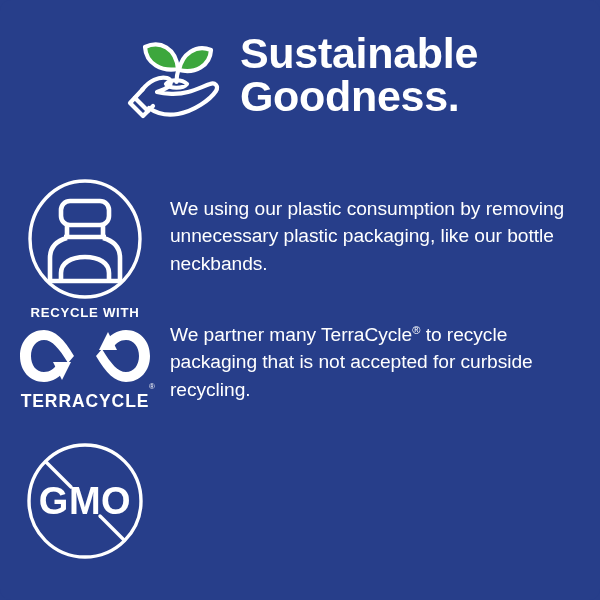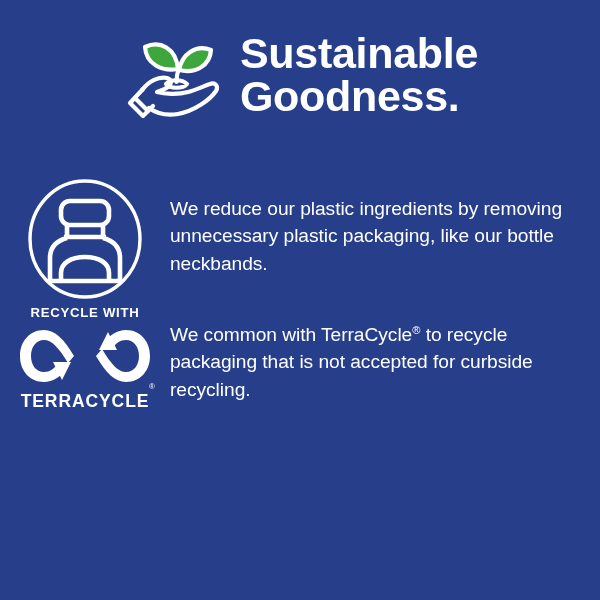--- a/index.html
+++ b/index.html
@@ -177,21 +177,21 @@
           <path d="M41 47 L 41 60 M77 47 L 77 60" stroke="#ffffff" stroke-width="4.6" stroke-linecap="butt" fill="none"></path>
           <line x1="38" y1="59" x2="80" y2="59" stroke="#ffffff" stroke-width="4.6"></line>
 
           <path d="M41 60 C 30 63, 24 70, 24 80 L 24 103 L 94 103 L 94 80 C 94 70, 88 63, 77 60" fill="none" stroke="#ffffff" stroke-width="4.6" stroke-linejoin="round"></path>
 
           <path d="M35 103 L 35 95 C 35 85, 45 79, 59 79 C 73 79, 83 85, 83 95 L 83 103" fill="none" stroke="#ffffff" stroke-width="4.6" stroke-linejoin="round"></path>
         </svg>
       </span>
     </div>
     <div class="row-text">
-      <span>We reduce our plastic ingredients by </span><b>removing unnecessary plastic packaging</b><span>, like our bottle neckbands.</span>
+      <span>We using our plastic consumption by </span><b>removing unnecessary plastic packaging</b><span>, like our bottle neckbands.</span>
     </div>
   </div>
 
   <div class="row" id="row-2">
     <div class="row-icon">
       <div class="tc-block">
         <div class="tc-top">RECYCLE WITH</div>
 
         <div class="tc-infinity-wrap">
           <svg class="tc-infinity" viewBox="0 0 136 68" xmlns="http://www.w3.org/2000/svg">
@@ -224,20 +224,31 @@
 
             <path d="M82 28 L 100 28 L 91 10 Z" fill="#ffffff"></path>
           </svg>
           <span class="tc-reg">®</span>
         </div>
 
         <div class="tc-bottom">TERRACYCLE</div>
       </div>
     </div>
     <div class="row-text">
-      <span>We common with </span><b>TerraCycle</b><sup>®</sup><span> to recycle packaging that is not accepted for curbside recycling.</span>
+      <span>We partner many </span><b>TerraCycle</b><sup>®</sup><span> to recycle packaging that is not accepted for curbside recycling.</span>
     </div>
   </div>
 
   <div class="row" id="row-3">
+    <div class="row-icon">
+      <span>
+        <svg width="122" height="122" viewBox="0 0 122 122" xmlns="http://www.w3.org/2000/svg">
+          <circle cx="61" cy="61" r="56" fill="none" stroke="#ffffff" stroke-width="3.4"></circle>
+
+          <line x1="22" y1="22" x2="47" y2="47" stroke="#ffffff" stroke-width="3.4" stroke-linecap="round"></line>
+          <line x1="76" y1="76" x2="100" y2="100" stroke="#ffffff" stroke-width="3.4" stroke-linecap="round"></line>
+          <text x="61" y="61" text-anchor="middle" dominant-baseline="central" font-family="Liberation Sans, sans-serif" font-size="38" font-weight="700" fill="#ffffff" letter-spacing="0.5">GMO</text>
+        </svg>
+      </span>
+    </div>
   </div>
 
 </div>
 
 </body></html>

